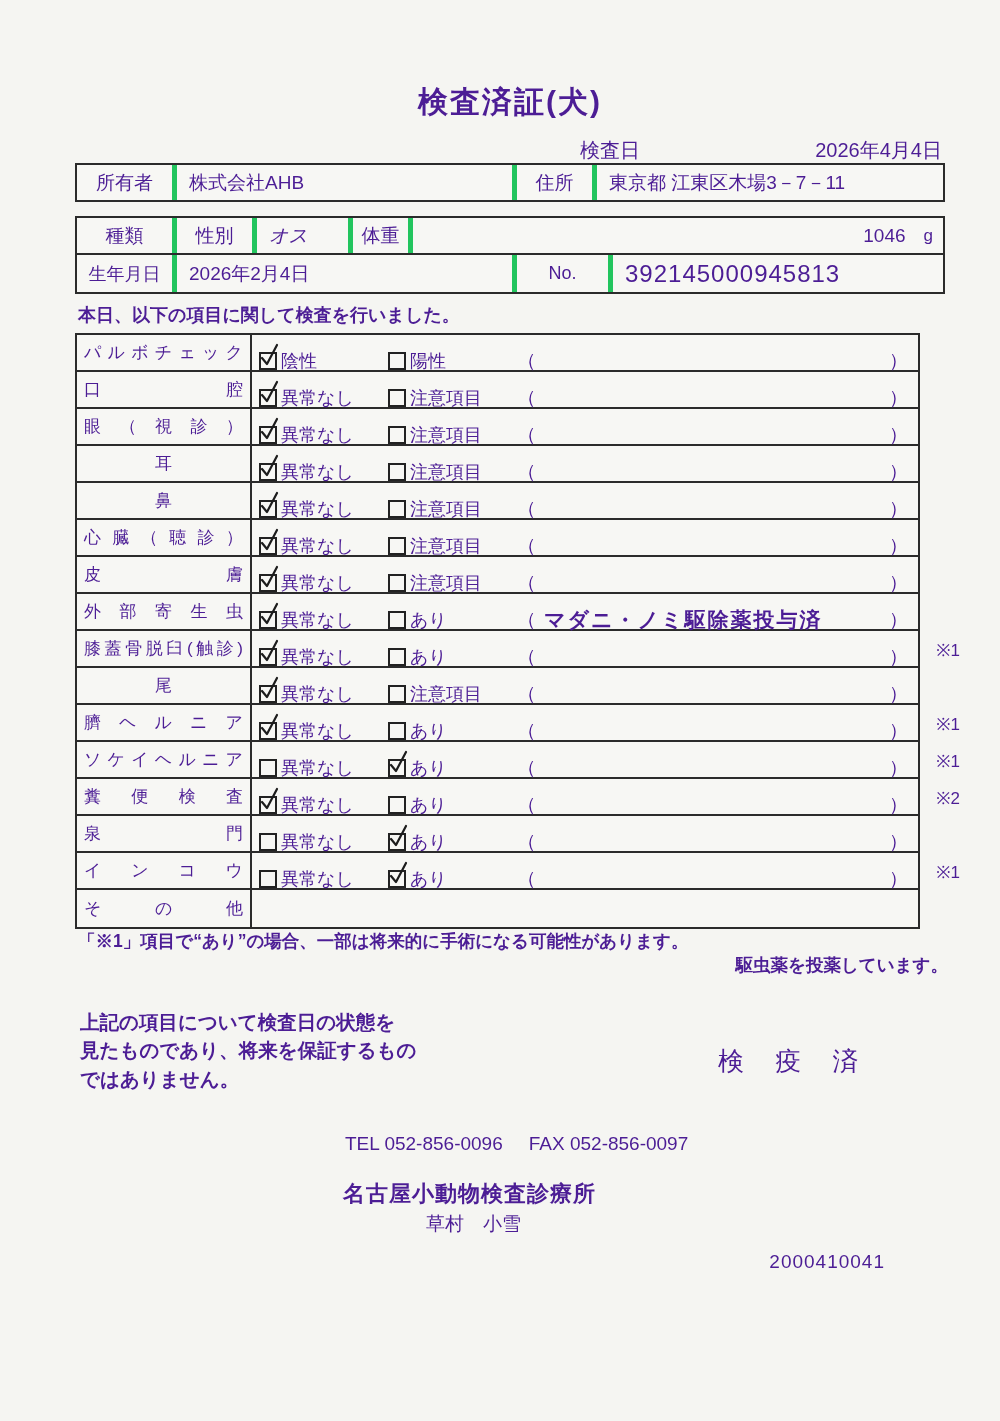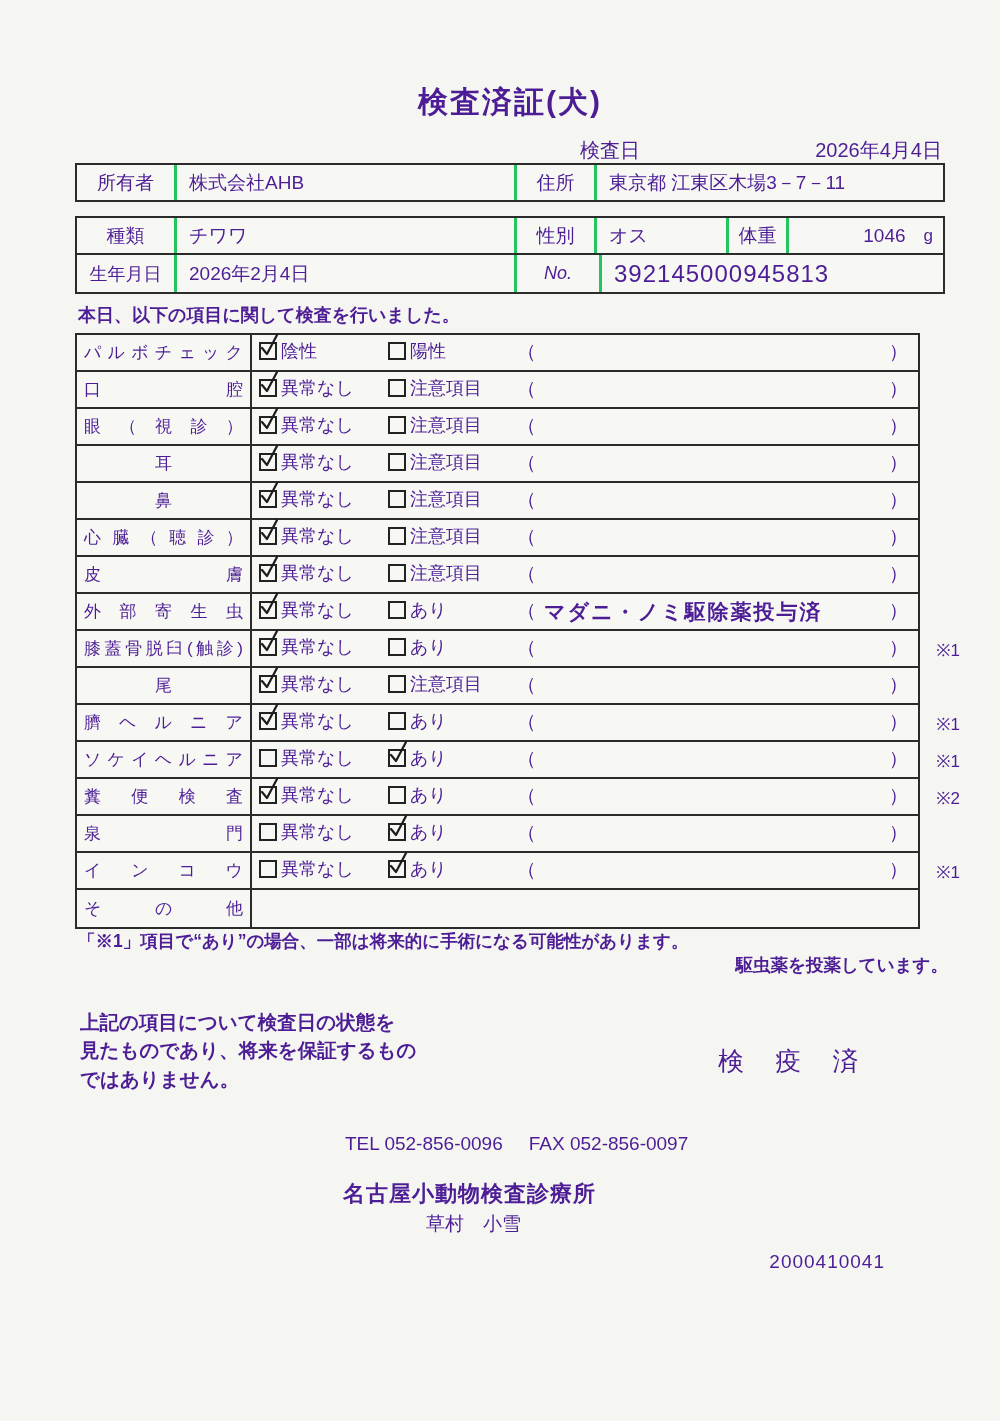--- a/index.html
+++ b/index.html
@@ -18,42 +18,42 @@
     display:flex; font-size:20px; font-weight:500;
   }
   .daterow .dlabel { margin-left:505px; }
   .daterow .dvalue { margin-left:auto; margin-right:3px; }
 
   
   .tbl { position:absolute; left:75px; width:870px; box-sizing:border-box;
          border:2px solid #2b2b2b; background:#f7f7f4; }
   .trow { display:flex; height:37px; box-sizing:border-box; }
   .cell { box-sizing:border-box; display:flex; align-items:center;
-          border-right:3px solid #22c55e; font-size:19px; font-weight:500; }
+          border-right:5px solid #22c55e; font-size:19px; font-weight:500; }
   .cell.last { border-right:none; }
   .cell.lab { justify-content:center; }
   .cell.val { padding-left:12px; }
 
   .tblA { top:163px; height:39px; }
   .tblB { top:216px; }
   .tblB .trow:first-child { border-bottom:2px solid #2b2b2b; }
 
   .intro { position:absolute; top:303px; left:78px; font-size:18px; font-weight:600; }
 
   
   .ctable { position:absolute; top:333px; left:75px; width:845px; box-sizing:border-box;
             border:2px solid #2b2b2b; background:#f7f7f4; }
   .crow { display:flex; height:37px; box-sizing:border-box;
           border-bottom:2px solid #2b2b2b; position:relative; }
   .crow:last-child { border-bottom:none; }
   .clabel { width:175px; box-sizing:border-box; border-right:2px solid #2b2b2b;
             display:flex; align-items:center; justify-content:space-between;
             padding:0 7px; font-size:17px; font-weight:500; flex:none; }
   .clabel.center { justify-content:center; }
-  .ccontent { flex:1; display:flex; align-items:flex-start; padding:4px 10px 0 7px;
+  .ccontent { flex:1; display:flex; align-items:center; padding:16px 10px 0 7px;
               font-size:18px; font-weight:500; min-width:0;border-radius:15px; }
   .grp { width:129px; display:flex; align-items:center; gap:4px; flex:none; }
   .cb { width:14px; height:14px; border:2px solid #222; position:relative;
         flex:none; background:transparent; }
   .cb svg { position:absolute; left:-3px; top:-12px; width:22px; height:26px;
             overflow:visible; }
   .cb svg path { fill:none; stroke:#1c1c1c; stroke-width:2.2;
                  stroke-linecap:round; stroke-linejoin:round; }
   .paren { font-size:19px; }
   .paren-text { flex:1; font-weight:bold; font-size:21px; padding-left:8px;
@@ -96,33 +96,32 @@
       <div class="cell lab" style="width:100px;">所有者</div>
       <div class="cell val" style="width:340px;">株式会社AHB</div>
       <div class="cell lab" style="width:80px;">住所</div>
       <div class="cell val last" style="flex:1;">東京都 江東区木場3－7－11</div>
     </div>
   </div>
 
   <div class="tbl tblB">
     <div class="trow">
       <div class="cell lab" style="width:100px;">種類</div>
-      <div class="cell val" style="width:340px;">チワワ</div>
       <div class="cell lab" style="width:80px;">性別</div>
-      <div class="cell val" style="width:132px;">オス</div>
+      <div class="cell val" style="width:96px;font-style:italic;">オス</div>
       <div class="cell lab" style="width:60px;">体重</div>
       <div class="cell last" style="flex:1; justify-content:flex-end; padding-right:10px; gap:18px;">
         <span>1046</span>
         <span style="font-size:17px;">g</span>
       </div>
     </div>
     <div class="trow">
       <div class="cell lab" style="width:100px; font-size:18px;">生年月日</div>
       <div class="cell val" style="width:340px;">2026年2月4日</div>
-      <div class="cell lab" style="width:85px; font-size:18px;font-style:italic;">No.</div>
+      <div class="cell lab" style="width:96px; font-size:18px;">No.</div>
       <div class="cell val last" style="flex:1; font-size:24px; letter-spacing:1px;">392145000945813</div>
     </div>
   </div>
 
   <div class="intro">本日、以下の項目に関して検査を行いました。</div>
 
   <div class="ctable">
       <div class="crow">
         <div class="clabel">
           <span>パ</span>

